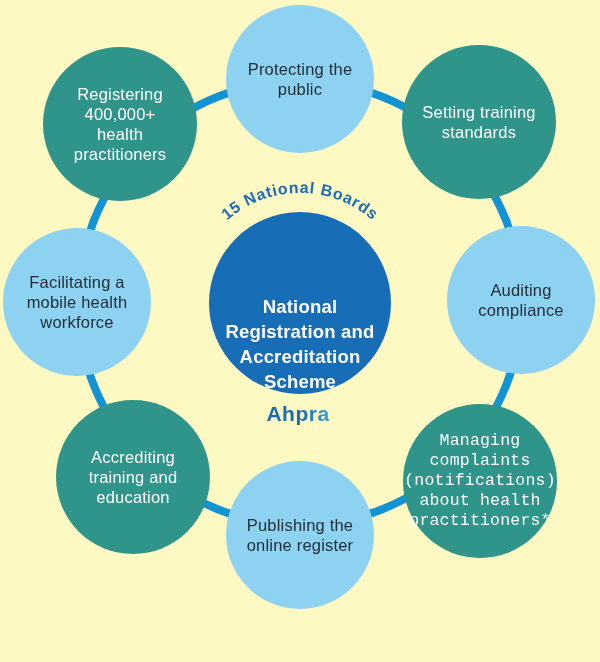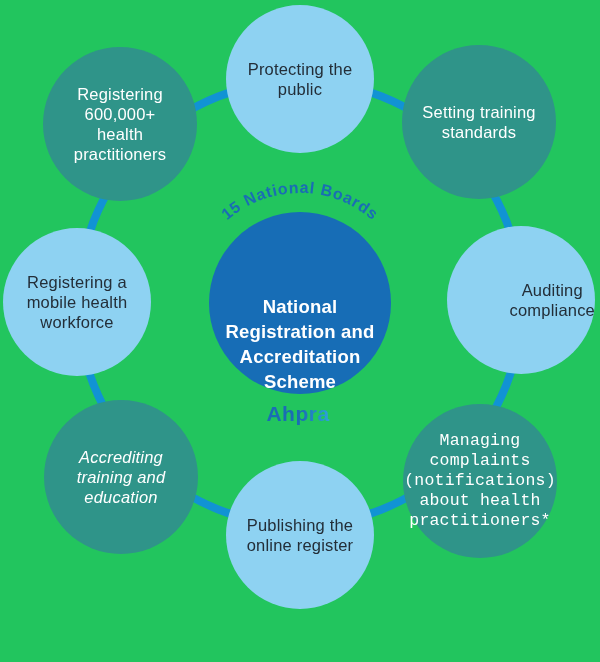--- a/index.html
+++ b/index.html
@@ -5,21 +5,21 @@
   html, body {
     margin: 0;
     padding: 0;
     background: #ffffff;
     font-family: "Liberation Sans", "DejaVu Sans", sans-serif;
   }
   .canvas {
     position: relative;
     width: 600px;
     height: 662px;
-    background: #22c55e;
+    background: #fef9c3;
     overflow: hidden;
   }
   .ring-svg, .overlay-svg {
     position: absolute;
     left: 0;
     top: 0;
     pointer-events: none;
   }
   .ring-svg { z-index: 1; }
   .overlay-svg { z-index: 3; }
@@ -86,53 +86,53 @@
   <div class="node light" style="left:226px; top:5px;  width:148px; height:148px;">
     <span class="node-label">Protecting the
 public</span>
   </div>
 
   <div class="node teal" style="left:402px; top:45px; width:154px; height:154px;">
     <span class="node-label">Setting training
 standards</span>
   </div>
 
-  <div class="node light" style="left:447px; top:226px; width:148px; height:148px;justify-content:flex-end;">
+  <div class="node light" style="left:447px; top:226px; width:148px; height:148px;">
     <span class="node-label">Auditing
 compliance</span>
   </div>
 
   <div class="node teal" style="left:403px; top:404px; width:154px; height:154px;font-family:Liberation Mono, monospace;">
     <span class="node-label">Managing
 complaints
 (notifications)
 about health
 practitioners*</span>
   </div>
 
   <div class="node light" style="left:226px; top:461px; width:148px; height:148px;">
     <span class="node-label">Publishing the
 online register</span>
   </div>
 
-  <div class="node teal" style="left:44px; top:400px; width:154px; height:154px;font-style:italic;">
+  <div class="node teal" style="left:56px; top:400px; width:154px; height:154px;">
     <span class="node-label">Accrediting
 training and
 education</span>
   </div>
 
   <div class="node light" style="left:3px; top:228px; width:148px; height:148px;">
-    <span class="node-label">Registering a
+    <span class="node-label">Facilitating a
 mobile health
 workforce</span>
   </div>
 
   <div class="node teal" style="left:43px; top:47px; width:154px; height:154px;">
     <span class="node-label">Registering
-600,000+
+400,000+
 health
 practitioners</span>
   </div>
 
   <div class="center-circle" style="left:209px; top:212px; width:182px; height:182px;">
     <span class="center-label">National
 Registration and
 Accreditation
 Scheme</span>
   </div>

